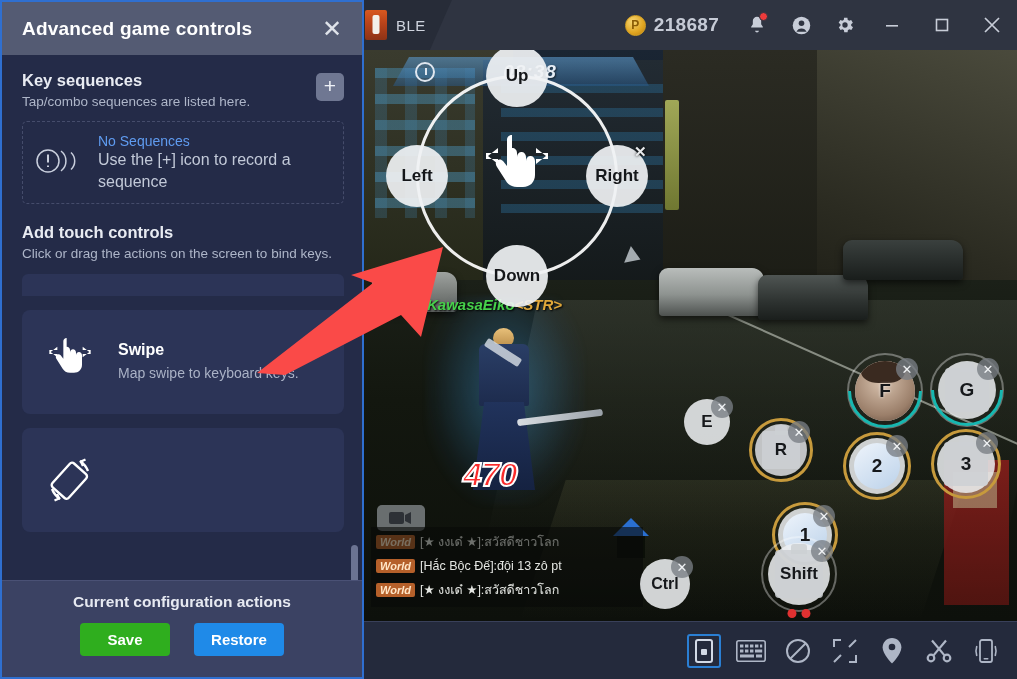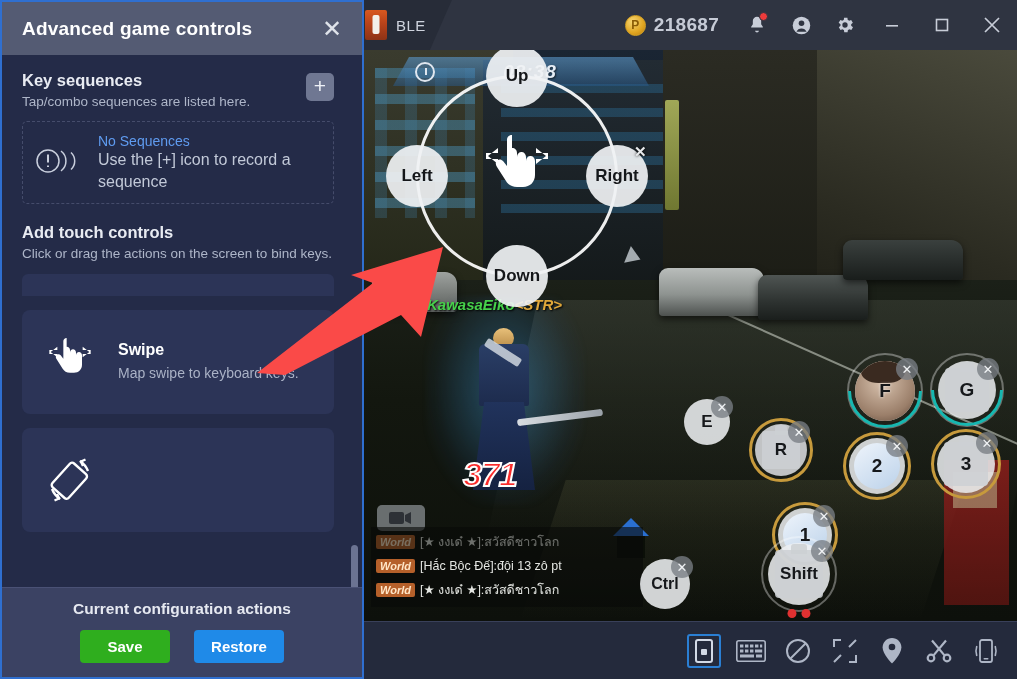--- a/index.html
+++ b/index.html
@@ -289,21 +289,21 @@
     background:#242b48; border:2px solid #2f6fd0; border-right:2px solid #2f6fd0;
     display:flex; flex-direction:column;
   }
   .panel-head {
     height:53px; background:#545b73; display:flex; align-items:center;
     padding:0 14px 0 20px; flex:0 0 auto;
   }
   .panel-title { flex:1; color:#ffffff; font-size:19px; font-weight:bold; letter-spacing:.2px; }
   .panel-close { color:#dfe3ea; font-size:24px; line-height:1; cursor:pointer; padding:4px 6px; }
 
-  .panel-body { flex:1; position:relative; overflow:hidden; padding:16px 28px 0 20px; }
+  .panel-body { flex:1; position:relative; overflow:hidden; padding:16px 18px 0 20px; }
   .sec-title { color:#e8ebf2; font-size:16.5px; font-weight:bold; }
   .sec-sub   { color:#aeb6c9; font-size:13.5px; margin-top:3px; line-height:1.35; }
 
   .keyseq-head { display:flex; align-items:flex-start; }
   .keyseq-head .txtwrap { flex:1; }
   .plus-btn {
     width:28px; height:28px; border-radius:5px; background:#6f7792;
     color:#eef1f7; font-size:21px; line-height:26px; text-align:center; font-weight:300;
     flex:0 0 auto; margin-top:2px;
   }
@@ -331,21 +331,21 @@
 
   .panel-scrollbar {
     position:absolute; right:4px; top:200px; width:7px; height:300px;
   }
   .panel-thumb {
     position:absolute; left:0; top:290px; width:7px; height:80px; border-radius:4px;
     background:#6b7392;
   }
 
   .panel-foot {
-    flex:0 0 auto; background:#3b4263; padding:12px 0 14px 0;
+    flex:0 0 auto; background:#3b4263; padding:12px 0 21px 0;
     border-top:1px solid #4a5175;
   }
   .foot-title { text-align:center; color:#e6e9f1; font-size:15.5px; font-weight:bold; }
   .foot-btns { display:flex; justify-content:center; gap:24px; margin-top:12px; }
   .fbtn {
     border:none; border-radius:4px; color:#ffffff; font-size:15px; font-weight:bold;
     padding:8px 0; width:90px; cursor:pointer; font-family:"Liberation Sans", sans-serif;
   }
   .fbtn.save { background:#2fae1e; }
   .fbtn.restore { background:#1f8ae8; }
@@ -443,21 +443,21 @@
         <div class="p-aura"></div>
         <div class="p-head"></div>
         <div class="p-body"></div>
         <div class="p-sash"></div>
         <div class="p-skirt"></div>
         <div class="p-sword"></div>
       </div>
       <div class="p-name">
         <span class="nm">KawasaEiko</span><span class="st">&lt;STR&gt;</span>
       </div>
-      <div class="dmg">371</div>
+      <div class="dmg">470</div>
 
       <div class="cam-icon">
         <svg width="24" height="14" viewBox="0 0 24 14" fill="#2d3136">
           <rect x="0" y="1" width="15" height="12" rx="2"></rect>
           <path d="M16 4l6-3v12l-6-3z"></path>
         </svg>
       </div>
       <div class="blue-arrow"></div>
 
       <div class="chatbox">

